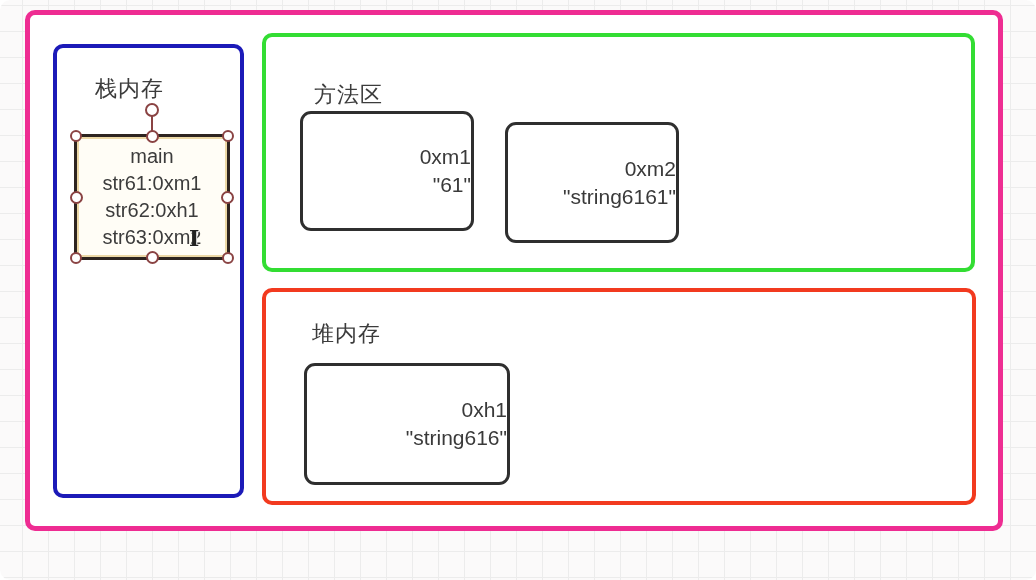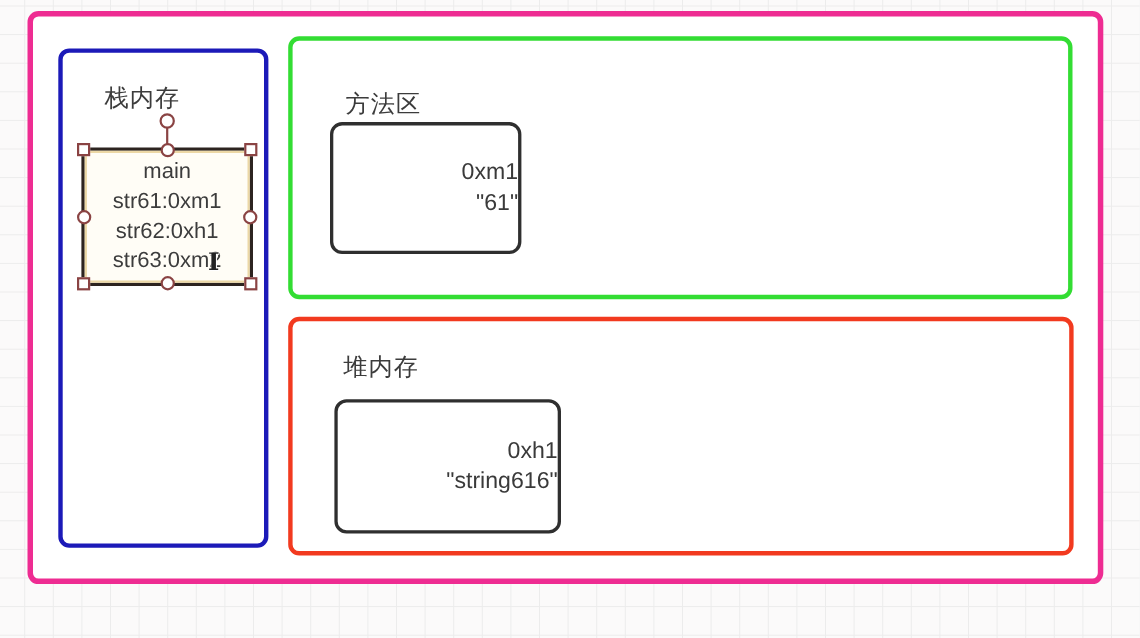--- a/index.html
+++ b/index.html
@@ -6,21 +6,21 @@
     --magenta:#ee2c92;
     --blue:#1c1ab8;
     --green:#33dd33;
     --red:#f23a1f;
     --ink:#3a3a3a;
     --boxline:#2f2f2f;
     --sel-dark:#2d2420;
     --sel-cream:#ecd8a6;
     --handle:#8a4343;
   }
-  *{margin:0;padding:0;box-sizing:border-box;}
+  *{margin:0;padding:0;box-sizing:border-box;border-radius:10px;}
   html,body{width:1036px;height:580px;}
   body{
     font-family:"Liberation Sans", sans-serif;
     color:var(--ink);
     overflow:hidden;
   }
   .canvas{
     position:relative;width:1036px;height:580px;
     background-color:#fbfafa;
     background-image:
@@ -93,20 +93,24 @@
   <div class="rect heap-rect"></div>
 
   <div class="zone-label stack-label">栈内存</div>
   <div class="zone-label method-label">方法区</div>
   <div class="zone-label heap-label">堆内存</div>
 
   <div class="obj-box obj-m1">
     <div>0xm1</div>
     <div>"61"</div>
   </div>
+  <div class="obj-box obj-m2">
+    <div>0xm2</div>
+    <div>"string6161"</div>
+  </div>
 
   <div class="obj-box obj-h1">
     <div>0xh1</div>
     <div>"string616"</div>
   </div>
 
   <div class="sel-frame">
     <div class="frame-text">
       <div>main</div>
       <div>str61:0xm1</div>

